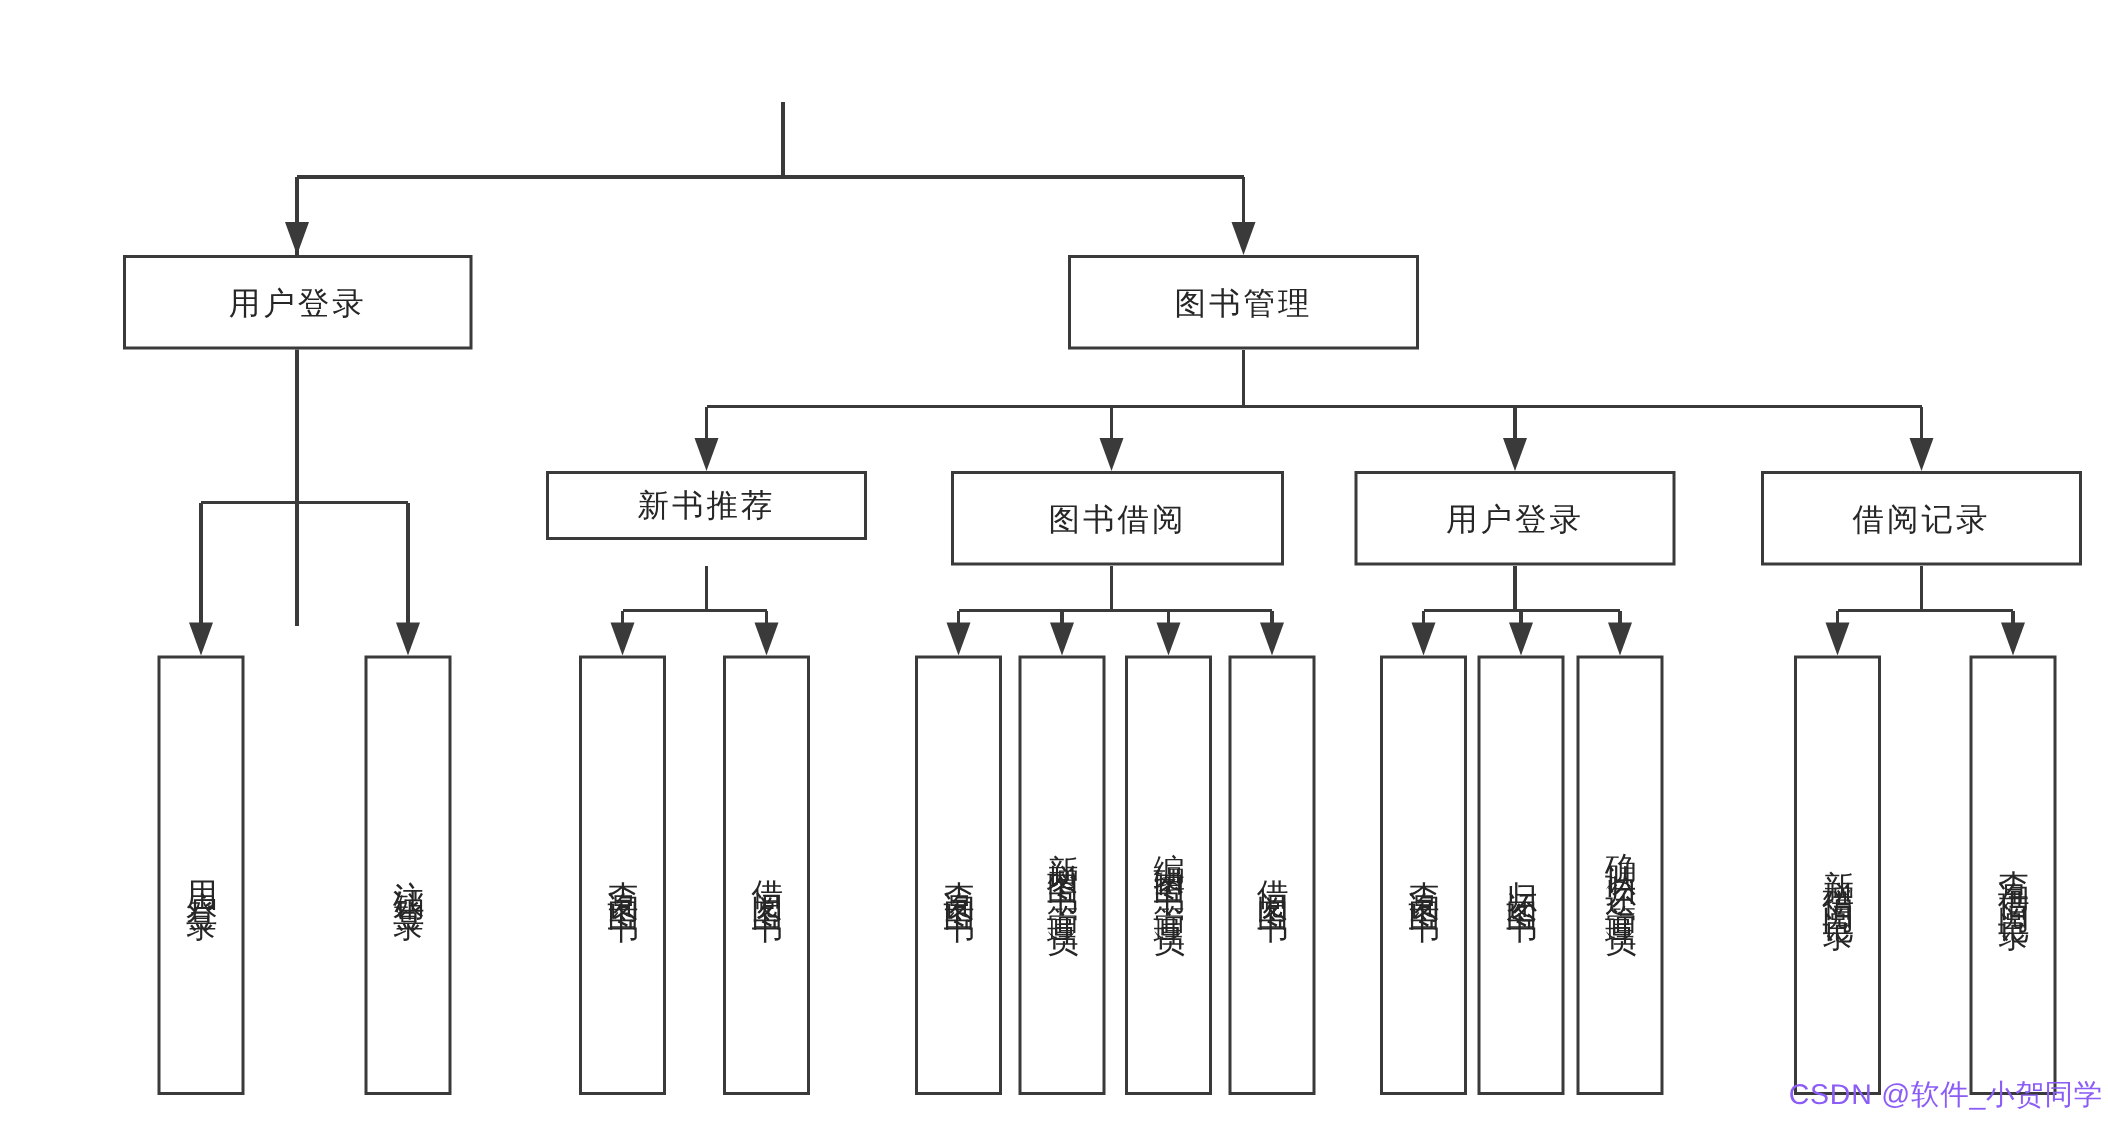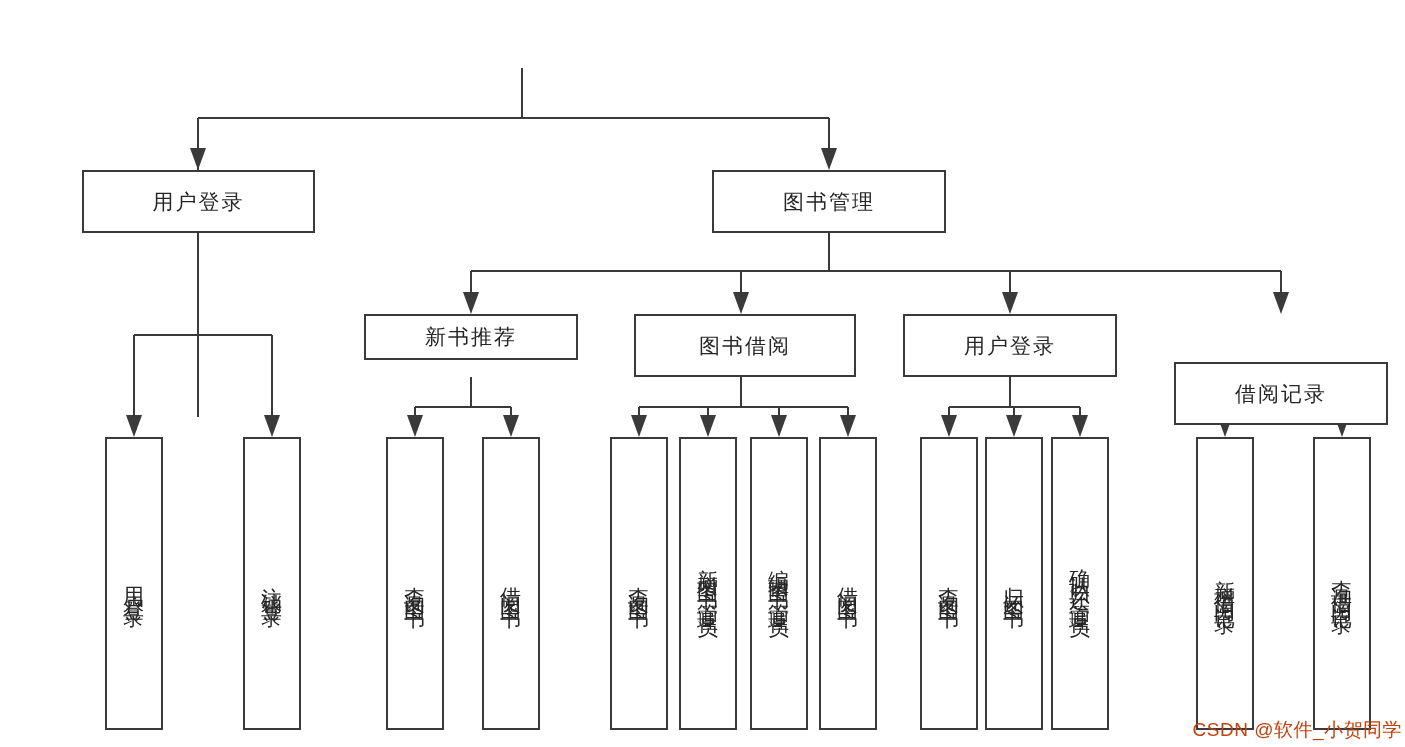--- a/index.html
+++ b/index.html
@@ -26,21 +26,21 @@
     writing-mode:vertical-rl;
     text-orientation:mixed;
     font-size:21px;
     letter-spacing:7px;
     line-height:1;
   }
   .watermark{
     position:absolute;
     right:3px;bottom:4px;
     font-size:19px;
-    color:#c2410c;
+    color:#8b5cf6;
     letter-spacing:0.5px;
     white-space:nowrap;
     z-index:5;
   }
 </style>
 </head>
 <body>
 
 <div class="canvas">
 
@@ -90,21 +90,21 @@
 
   <div class="node h" style="left:364px;top:314px;width:214px;height:46px;">
     <span>新书推荐</span>
   </div>
   <div class="node h" style="left:634px;top:314px;width:222px;height:63px;">
     <span>图书借阅</span>
   </div>
   <div class="node h" style="left:903px;top:314px;width:214px;height:63px;">
     <span>用户登录</span>
   </div>
-  <div class="node h" style="left:1174px;top:314px;width:214px;height:63px;margin-top:48px;">
+  <div class="node h" style="left:1174px;top:314px;width:214px;height:63px;">
     <span>借阅记录</span>
   </div>
 
   <div class="node v" style="left:105px;top:437px;width:58px;height:293px;">
     <span>用户登录</span>
   </div>
   <div class="node v" style="left:243px;top:437px;width:58px;height:293px;">
     <span>注销登录</span>
   </div>
 

